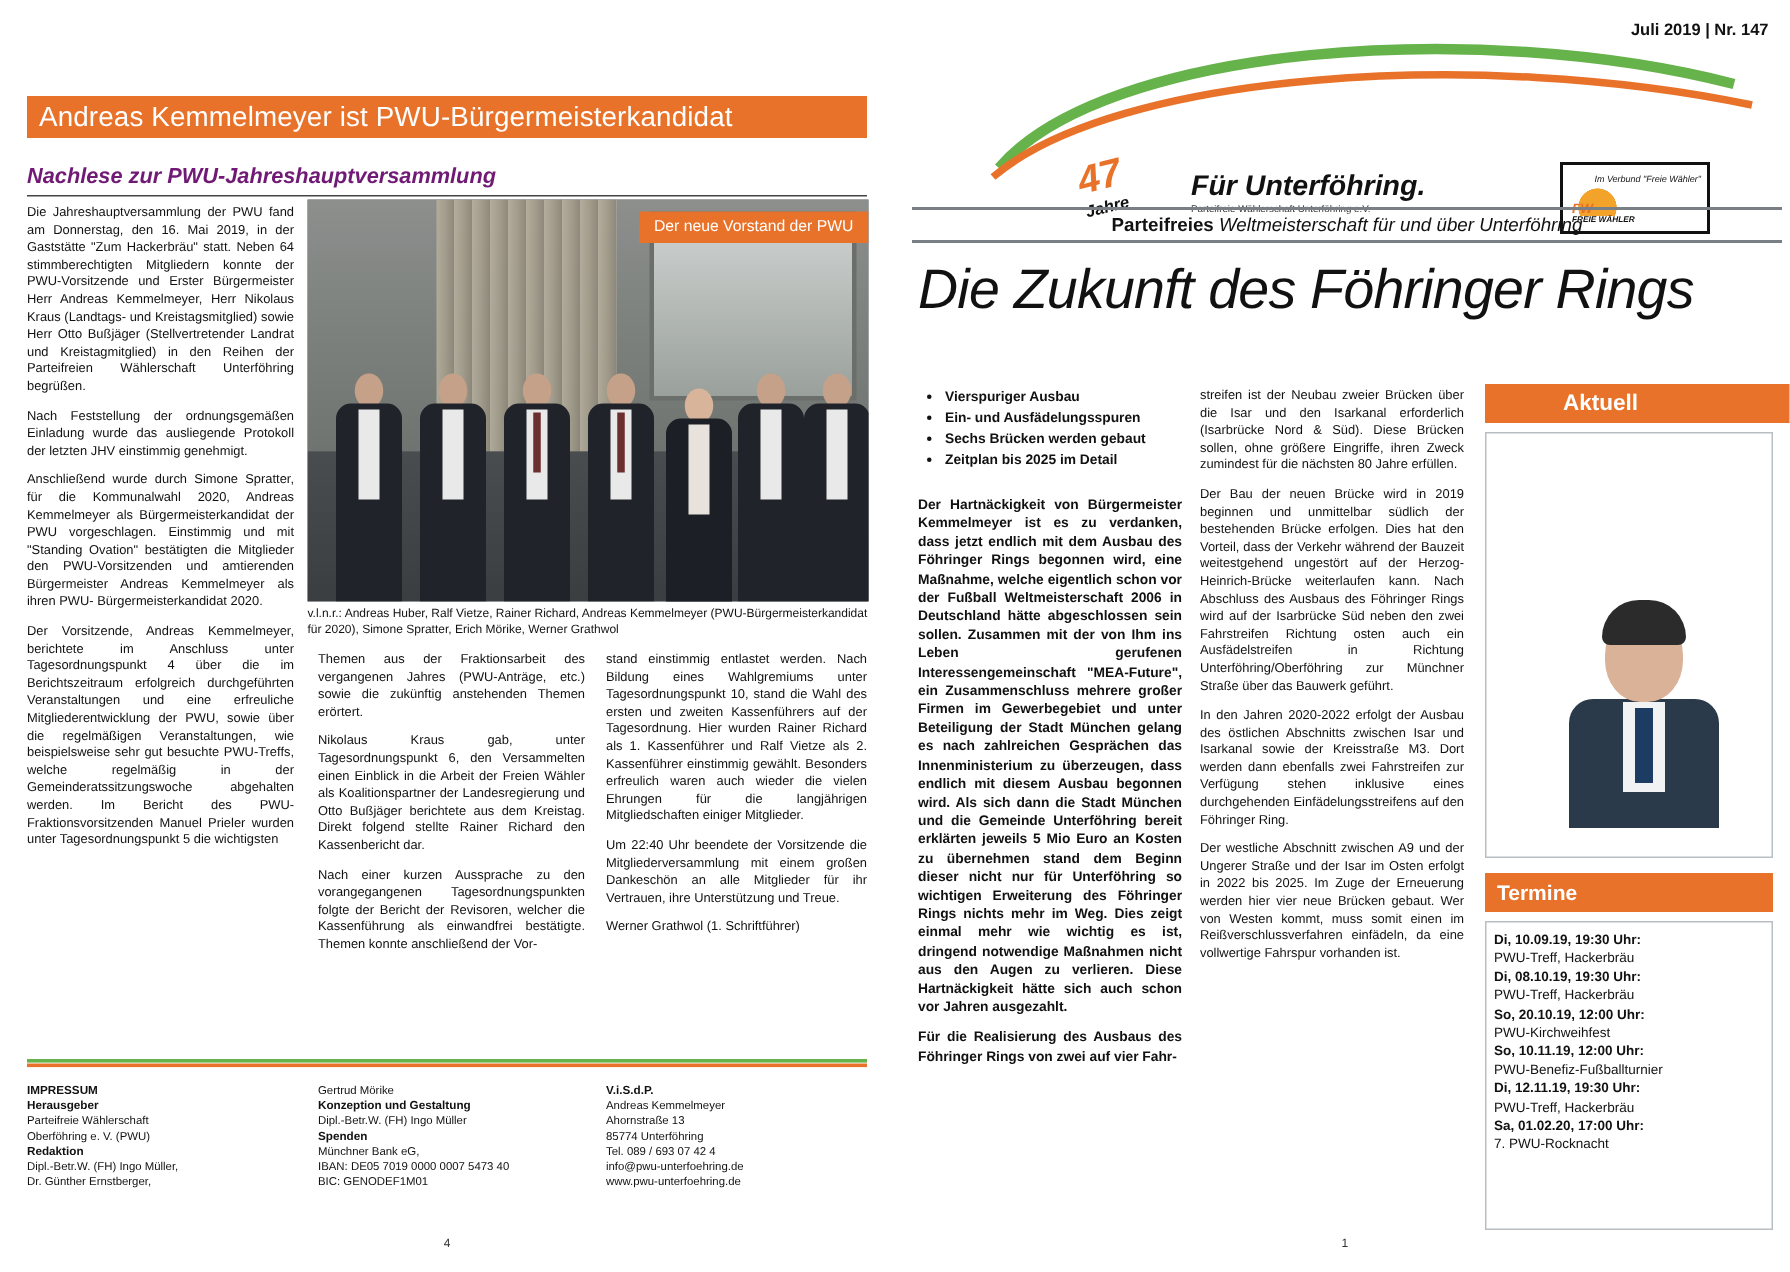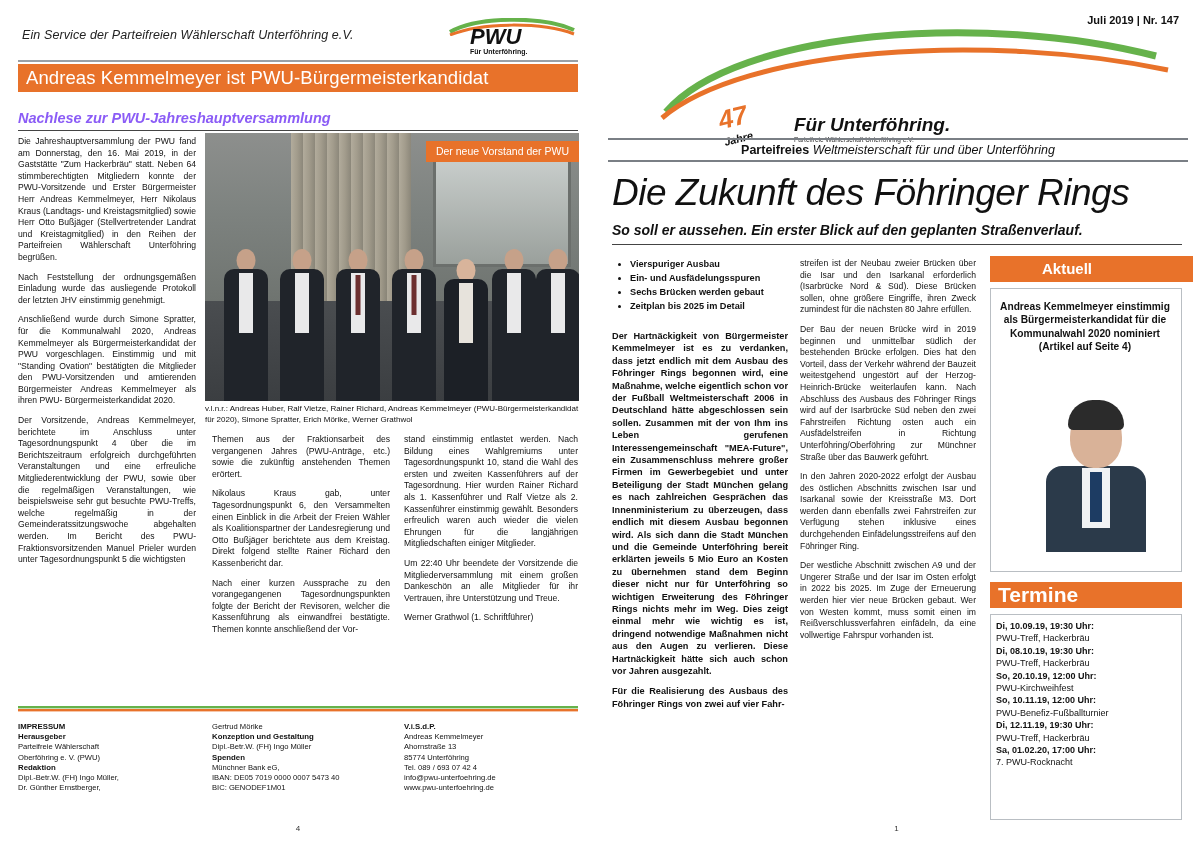--- a/index.html
+++ b/index.html
@@ -17,21 +17,21 @@
 
   
   .l-header{position:absolute;left:18px;top:14px;width:560px;height:46px;border-bottom:2px solid #9aa0a6;}
   .l-service{font-style:italic;font-size:12.5px;color:#222;position:absolute;left:4px;top:14px;letter-spacing:.1px;}
   .l-logo{position:absolute;right:0px;top:0px;width:130px;height:44px;}
   .l-logo .swoosh{position:absolute;left:0;top:4px;width:128px;height:18px;}
 
   .l-title-bar{position:absolute;left:18px;top:64px;width:560px;height:28px;background:#e8722a;}
   .l-title-bar span{color:#fff;font-size:18.5px;font-weight:normal;line-height:28px;padding-left:8px;display:block;letter-spacing:.1px;}
 
-  .l-sub{position:absolute;left:18px;top:110px;width:560px;font-size:14.5px;font-weight:bold;font-style:italic;color:#8b5cf6;border-bottom:1.5px solid #444;padding-bottom:4px;}
+  .l-sub{position:absolute;left:18px;top:110px;width:560px;font-size:14.5px;font-weight:bold;font-style:italic;color:#701a75;border-bottom:1.5px solid #444;padding-bottom:4px;}
 
   .col{position:absolute;font-size:8.6px;line-height:11.6px;text-align:justify;color:#111;}
   .col p{margin:0 0 8px 0;}
 
   .l-col1{left:18px;top:136px;width:178px;}
   .l-col2{left:212px;top:434px;width:178px;}
   .l-col3{left:404px;top:434px;width:174px;}
 
   .photo{position:absolute;left:205px;top:133px;width:374px;height:268px;background:#5c5f63;overflow:hidden;}
   .photo .wall{position:absolute;left:0;top:0;width:374px;height:168px;background:linear-gradient(180deg,#8d8f8d 0%,#7e8380 45%,#6f7470 100%);}
@@ -89,44 +89,33 @@
   .aktuell-txt{position:absolute;left:396px;top:300px;width:178px;text-align:center;font-size:10.2px;line-height:13.4px;font-weight:bold;}
   .portrait{position:absolute;left:440px;top:392px;width:112px;height:160px;}
   .portrait .p-bg{position:absolute;left:0;top:0;width:112px;height:160px;background:#ffffff;}
   .portrait .p-head{position:absolute;left:30px;top:14px;width:52px;height:62px;border-radius:50% 50% 45% 45%;background:#d9b298;}
   .portrait .p-hair{position:absolute;left:28px;top:8px;width:56px;height:30px;border-radius:28px 28px 6px 6px;background:#2b2b2b;}
   .portrait .p-jacket{position:absolute;left:6px;top:74px;width:100px;height:86px;background:#2b3a4a;border-radius:16px 16px 0 0;}
   .portrait .p-shirt{position:absolute;left:42px;top:76px;width:28px;height:60px;background:#f0f2f4;}
   .portrait .p-tie{position:absolute;left:50px;top:80px;width:12px;height:50px;background:#1d3c63;}
 
   .termine-bar{position:absolute;left:390px;top:582px;width:192px;height:26px;background:#e8722a;}
-  .termine-bar span{color:#fff;font-size:21px;font-weight:bold;line-height:26px;padding-left:8px;display:block;}
+  .termine-bar span{color:#fff;font-size:14px;font-weight:bold;line-height:26px;padding-left:8px;display:block;}
   .termine-box{position:absolute;left:390px;top:614px;width:190px;height:204px;border:1px solid #b9bec3;}
   .termine-list{position:absolute;left:396px;top:620px;width:180px;font-size:9px;line-height:12.4px;}
   .termine-list .d{font-weight:bold;}
   .termine-list .e{font-weight:normal;}
 </style>
 </head>
 <body>
 
 <div class="page">
 
   <div class="left-page">
 
-    <div class="l-header">
-      <div class="l-service">Ein Service der Parteifreien Wählerschaft Unterföhring e.V.</div>
-      <div class="l-logo">
-        <svg class="swoosh" viewBox="0 0 128 18">
-          <path d="M2 14 C 30 -2, 96 -2, 126 12" stroke="#66b24b" stroke-width="4" fill="none"></path>
-          <path d="M2 17 C 34 4, 94 4, 126 16" stroke="#e8722a" stroke-width="3" fill="none"></path>
-        </svg>
-        <div style="position:absolute;left:22px;top:12px;font-size:22px;font-weight:bold;font-style:italic;color:#111;line-height:22px;">PWU</div>
-        <div style="position:absolute;left:22px;top:34px;font-size:7px;font-weight:bold;color:#111;">Für Unterföhring.</div>
-      </div>
-    </div>
 
     <div class="l-title-bar">
       <span>Andreas Kemmelmeyer ist PWU-Bürgermeisterkandidat</span>
     </div>
 
     <div class="l-sub">Nachlese zur PWU-Jahreshauptversammlung</div>
 
     <div class="photo">
       <div class="wall"></div>
       <div class="curtain"></div>
@@ -234,29 +223,37 @@
       <svg style="position:absolute;left:48px;top:0px;width:520px;height:96px;" viewBox="0 0 520 96">
         <path d="M10 86 C 80 4, 330 -14, 500 30" stroke="#66b24b" stroke-width="7" fill="none"></path>
         <path d="M6 92 C 88 22, 330 6, 512 44" stroke="#e8722a" stroke-width="5" fill="none"></path>
       </svg>
       <div class="r-jahre">
         <span>47</span>
         <small>Jahre</small>
       </div>
       <div class="r-mast-sub">Für Unterföhring.</div>
       <div class="r-mast-sub2">Parteifreie Wählerschaft Unterföhring e.V.</div>
+      <div class="r-fw">
+        <div class="sun"></div>
+        <div class="verbund">Im Verbund
+"Freie Wähler"</div>
+        <div class="fwtxt">
+          <span>FW</span>
+          <span style="font-size:5.5px;color:#111;display:block;">FREIE WÄHLER</span>
+        </div>
+      </div>
     </div>
 
     <div class="r-tag">
       <b>Parteifreies</b>
       <i>Weltmeisterschaft für und über Unterföhring</i>
     </div>
 
     <div class="r-headline">Die Zukunft des Föhringer Rings</div>
-    <div class="r-subhead">So soll er aussehen. Ein erster Blick auf den geplanten Straßenverlauf.</div>
 
     <div class="bullets">
       <ul>
         <li>Vierspuriger Ausbau</li>
         <li>Ein- und Ausfädelungsspuren</li>
         <li>Sechs Brücken werden gebaut</li>
         <li>Zeitplan bis 2025 im Detail</li>
       </ul>
     </div>
 
@@ -268,21 +265,20 @@
       <p>streifen ist der Neubau zweier Brücken über die Isar und den Isarkanal erforderlich (Isarbrücke Nord &amp; Süd). Diese Brücken sollen, ohne größere Eingriffe, ihren Zweck zumindest für die nächsten 80 Jahre erfüllen.</p>
       <p>Der Bau der neuen Brücke wird in 2019 beginnen und unmittelbar südlich der bestehenden Brücke erfolgen. Dies hat den Vorteil, dass der Verkehr während der Bauzeit weitestgehend ungestört auf der Herzog-Heinrich-Brücke weiterlaufen kann. Nach Abschluss des Ausbaus des Föhringer Rings wird auf der Isarbrücke Süd neben den zwei Fahrstreifen Richtung osten auch ein Ausfädelstreifen in Richtung Unterföhring/Oberföhring zur Münchner Straße über das Bauwerk geführt.</p>
       <p>In den Jahren 2020-2022 erfolgt der Ausbau des östlichen Abschnitts zwischen Isar und Isarkanal sowie der Kreisstraße M3. Dort werden dann ebenfalls zwei Fahrstreifen zur Verfügung stehen inklusive eines durchgehenden Einfädelungsstreifens auf den Föhringer Ring.</p>
       <p>Der westliche Abschnitt zwischen A9 und der Ungerer Straße und der Isar im Osten erfolgt in 2022 bis 2025. Im Zuge der Erneuerung werden hier vier neue Brücken gebaut. Wer von Westen kommt, muss somit einen im Reißverschlussverfahren einfädeln, da eine vollwertige Fahrspur vorhanden ist.</p>
     </div>
 
     <div class="aktuell-bar">
       <span>Aktuell</span>
     </div>
     <div class="aktuell-box"></div>
-    <div class="aktuell-txt">Andreas Kemmelmeyer einstimmig als Bürgermeisterkandidat für die Kommunalwahl 2020 nominiert (Artikel auf Seite 4)</div>
     <div class="portrait">
       <div class="p-bg"></div>
       <div class="p-jacket"></div>
       <div class="p-shirt"></div>
       <div class="p-tie"></div>
       <div class="p-head"></div>
       <div class="p-hair"></div>
     </div>
 
     <div class="termine-bar">

